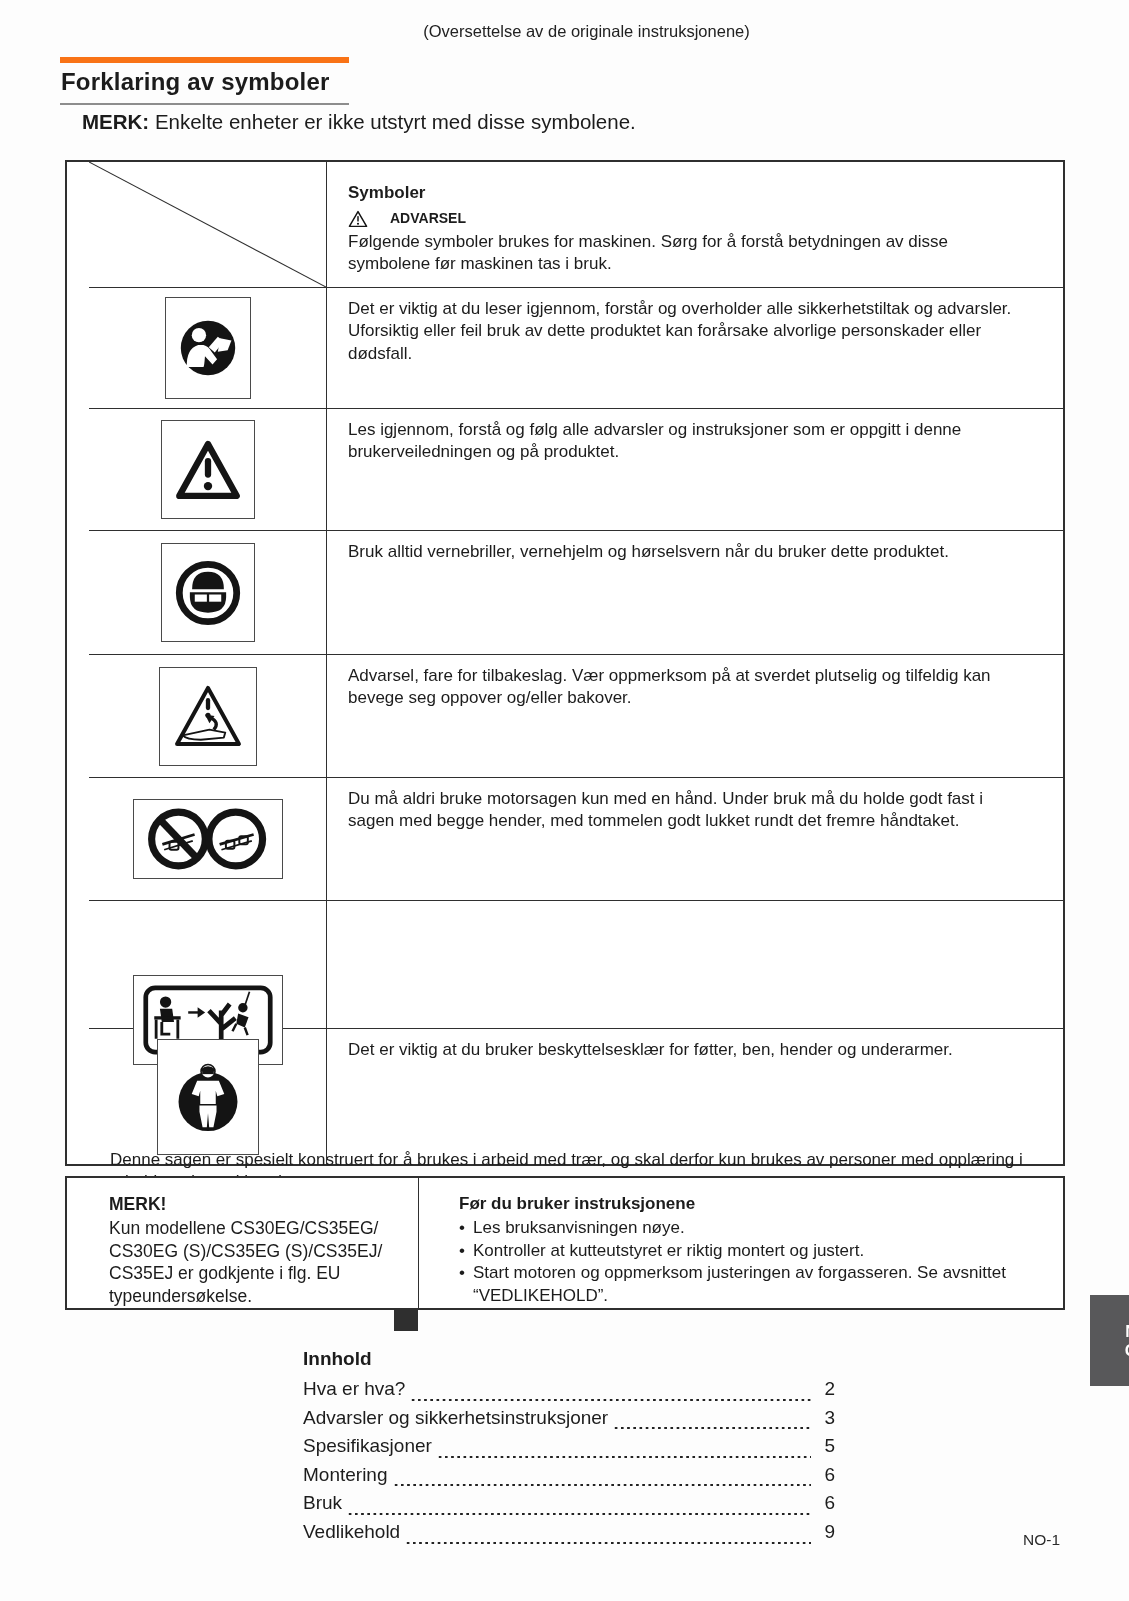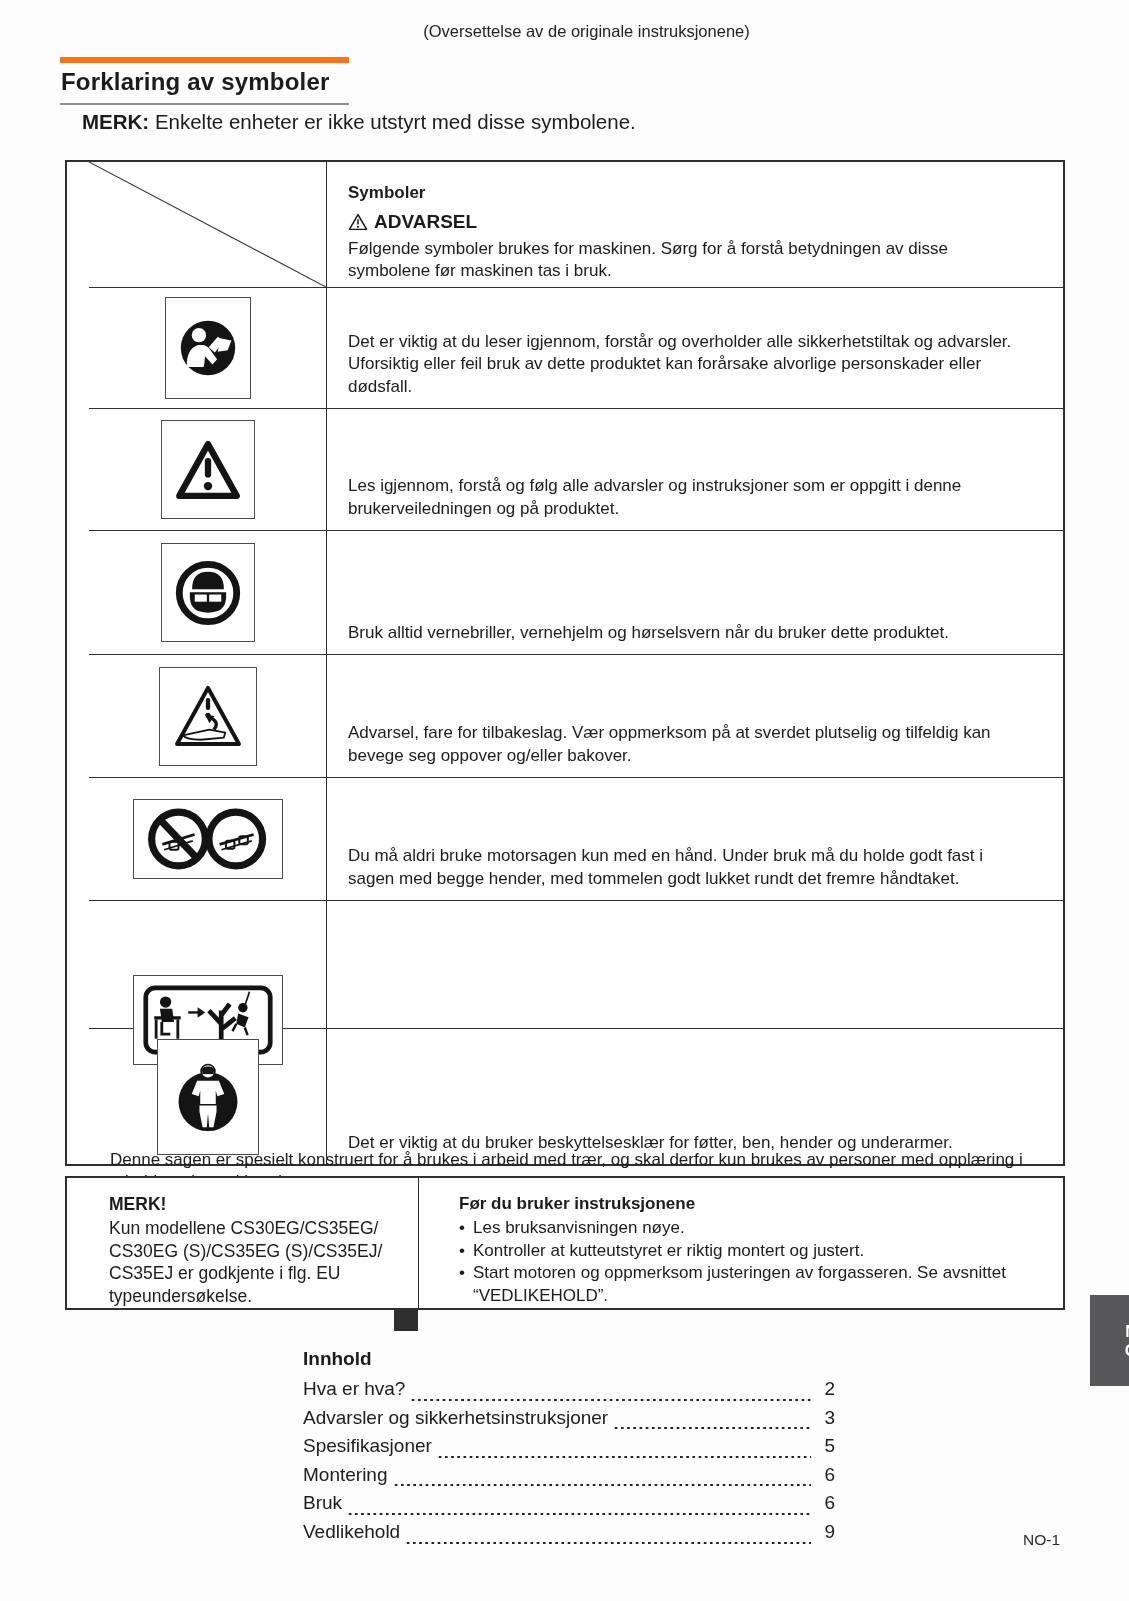--- a/index.html
+++ b/index.html
@@ -22,28 +22,28 @@
     top:160px;left:65px;width:1000px;border:2px solid #2f2f2f;background:#fff;
     box-sizing:border-box;
   }
   .s-row{display:flex;box-sizing:border-box;border-top:1.5px solid #2f2f2f;}
   .s-row:first-child{border-top:none;}
   .cell-icon{
     width:238px;flex:0 0 238px;border-right:1.5px solid #2f2f2f;box-sizing:border-box;
     display:flex;align-items:center;justify-content:center;position:relative;
   }
   .cell-text{
-    flex:1;display:flex;flex-direction:column;justify-content:flex-end;
+    flex:1;display:flex;flex-direction:column;justify-content:flex-start;
     padding:10px 38px 10px 21px;box-sizing:border-box;font-size:17px;line-height:1.32;
   }
   .icon-box{
     border:1px solid #4a4a4a;background:#fff;display:flex;align-items:center;justify-content:center;
   }
   .hdr-title{font-weight:bold;font-size:17px;margin-bottom:3px;}
-  .hdr-warning{font-weight:bold;font-size:19px;display:flex;align-items:center;gap:6px;margin:2px 0 3px 0;}
+  .hdr-warning{font-weight:bold;font-size:14px;display:flex;align-items:center;gap:22px;margin:2px 0 3px 0;}
   .diag-svg{position:absolute;inset:0;width:100%;height:100%;}
   
   .bottom-box{
     top:1176px;left:65px;width:1000px;height:134px;border:2px solid #2f2f2f;background:#fff;
     box-sizing:border-box;display:flex;gap:16px;
   }
   .bb-left{width:330px;flex:0 0 330px;border-right:1.5px solid #2f2f2f;box-sizing:border-box;
     padding:15px 10px 0 20px;font-size:17.5px;line-height:1.28;}
   .bb-left .t{font-weight:bold;margin-bottom:2px;}
   .bb-right{flex:1;padding:15px 40px 0 24px;box-sizing:border-box;font-size:17px;line-height:1.32;}

